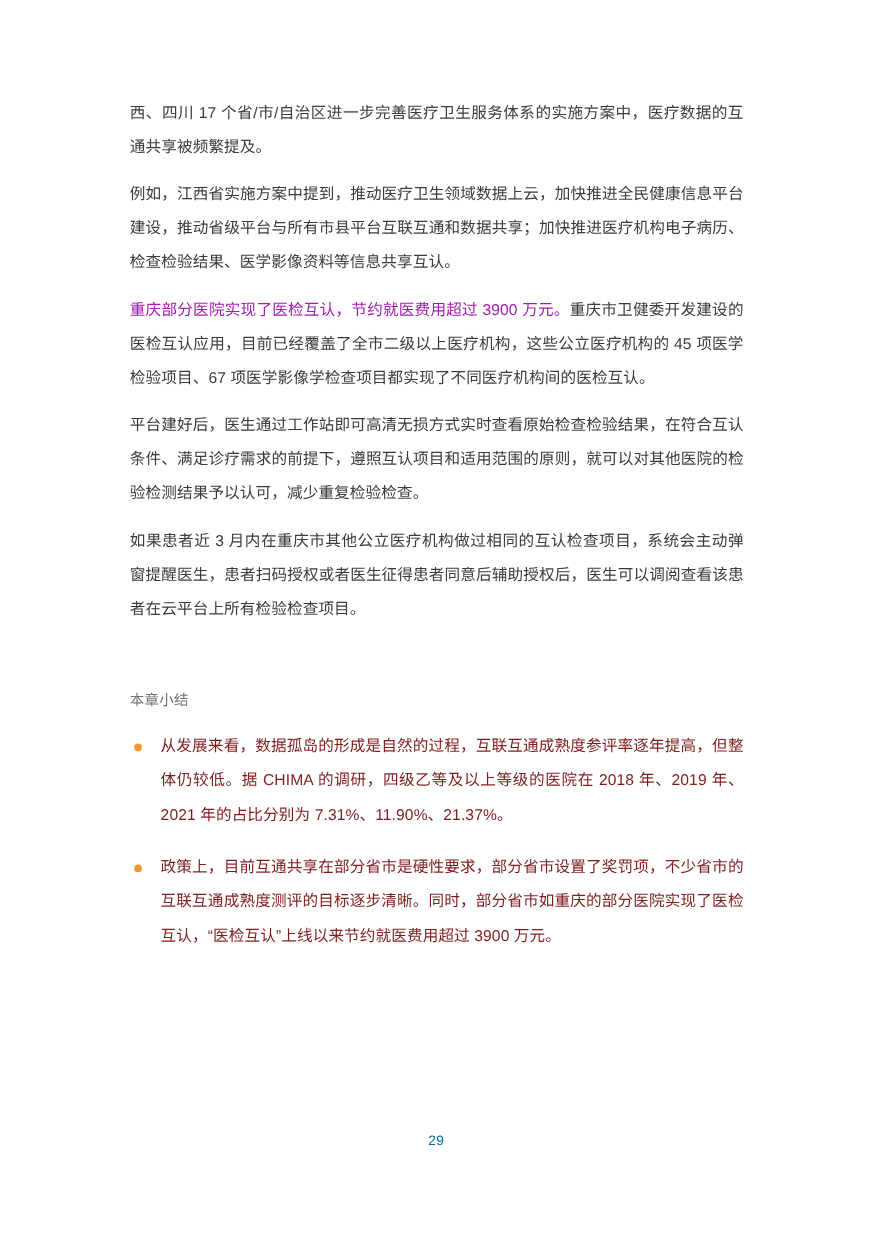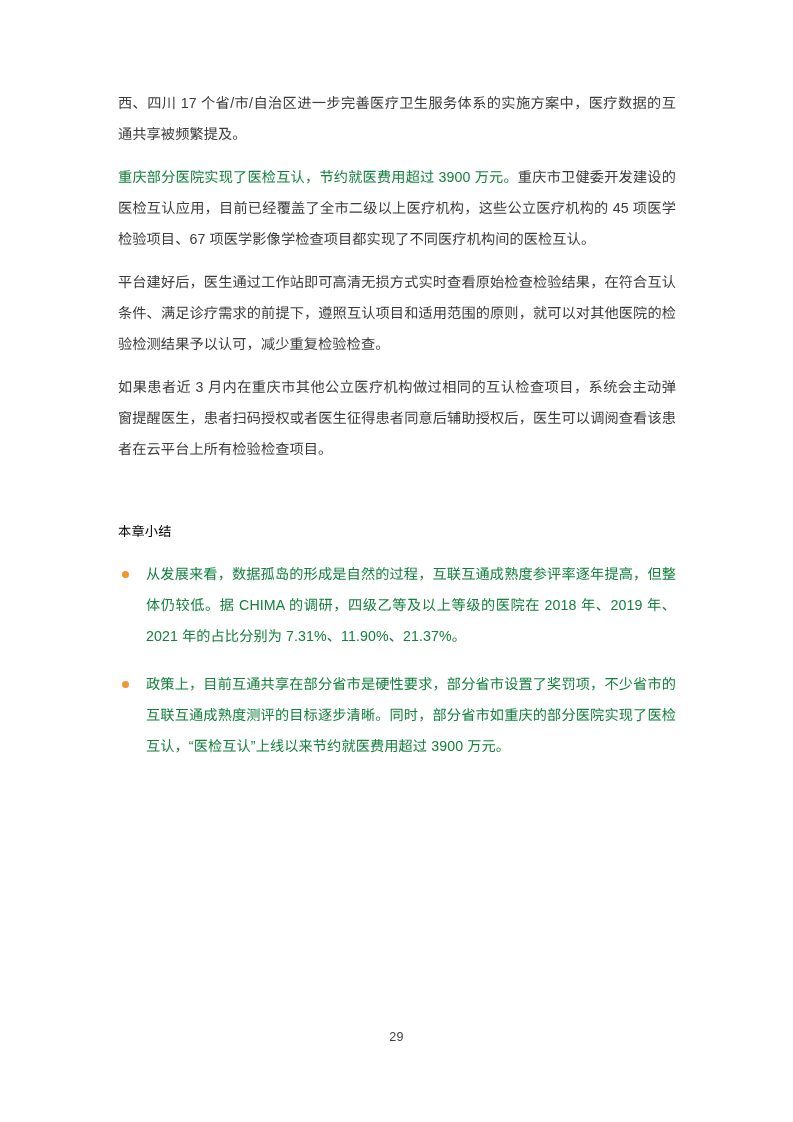--- a/index.html
+++ b/index.html
@@ -32,44 +32,44 @@
     line-height: 31px;
     color: #3b3b3b;
     text-align: justify;
     text-justify: inter-ideograph;
     letter-spacing: 0.1px;
   }
   p.body-para:last-of-type {
     margin-bottom: 0;
   }
   .hl {
-    color: #15803d;
+    color: #a21caf;
   }
   .summary {
     margin-top: 56px;
   }
   .summary-title {
     font-size: 13.2px;
     line-height: 22px;
-    color: #000000;
+    color: #737373;
     margin: 17px 0 16px 0;
     letter-spacing: 0.2px;
   }
   ul.summary-list {
     list-style: none;
     margin: 0;
     padding: 0;
   }
   ul.summary-list > li {
     position: relative;
     padding-left: 28px;
     margin-bottom: 17px;
     font-size: 14.2px;
     line-height: 31px;
-    color: #15803d;
+    color: #7f1d1d;
     text-align: justify;
     text-justify: inter-ideograph;
     letter-spacing: 0.1px;
   }
   ul.summary-list > li:last-child {
     margin-bottom: 0;
   }
   .bullet-dot {
     position: absolute;
     left: 4px;
@@ -79,33 +79,34 @@
     border-radius: 50%;
     background: #f0952f;
   }
   .page-number {
     position: absolute;
     left: 0;
     right: 0;
     top: 1030px;
     text-align: center;
     font-size: 12.5px;
-    color: #404040;
+    color: #0369a1;
     letter-spacing: 0.3px;
   }
 </style>
 </head>
 <body>
 
 <div class="page">
 
   <div class="content">
 
     <p class="body-para">西、四川 17 个省/市/自治区进一步完善医疗卫生服务体系的实施方案中，医疗数据的互通共享被频繁提及。</p>
 
+    <p class="body-para">例如，江西省实施方案中提到，推动医疗卫生领域数据上云，加快推进全民健康信息平台建设，推动省级平台与所有市县平台互联互通和数据共享；加快推进医疗机构电子病历、检查检验结果、医学影像资料等信息共享互认。</p>
 
     <p class="body-para"><span class="hl">重庆部分医院实现了医检互认，节约就医费用超过 3900 万元。</span><span>重庆市卫健委开发建设的医检互认应用，目前已经覆盖了全市二级以上医疗机构，这些公立医疗机构的 45 项医学检验项目、67 项医学影像学检查项目都实现了不同医疗机构间的医检互认。</span></p>
 
     <p class="body-para">平台建好后，医生通过工作站即可高清无损方式实时查看原始检查检验结果，在符合互认条件、满足诊疗需求的前提下，遵照互认项目和适用范围的原则，就可以对其他医院的检验检测结果予以认可，减少重复检验检查。</p>
 
     <p class="body-para">如果患者近 3 月内在重庆市其他公立医疗机构做过相同的互认检查项目，系统会主动弹窗提醒医生，患者扫码授权或者医生征得患者同意后辅助授权后，医生可以调阅查看该患者在云平台上所有检验检查项目。</p>
 
 
     <div class="summary">
 

